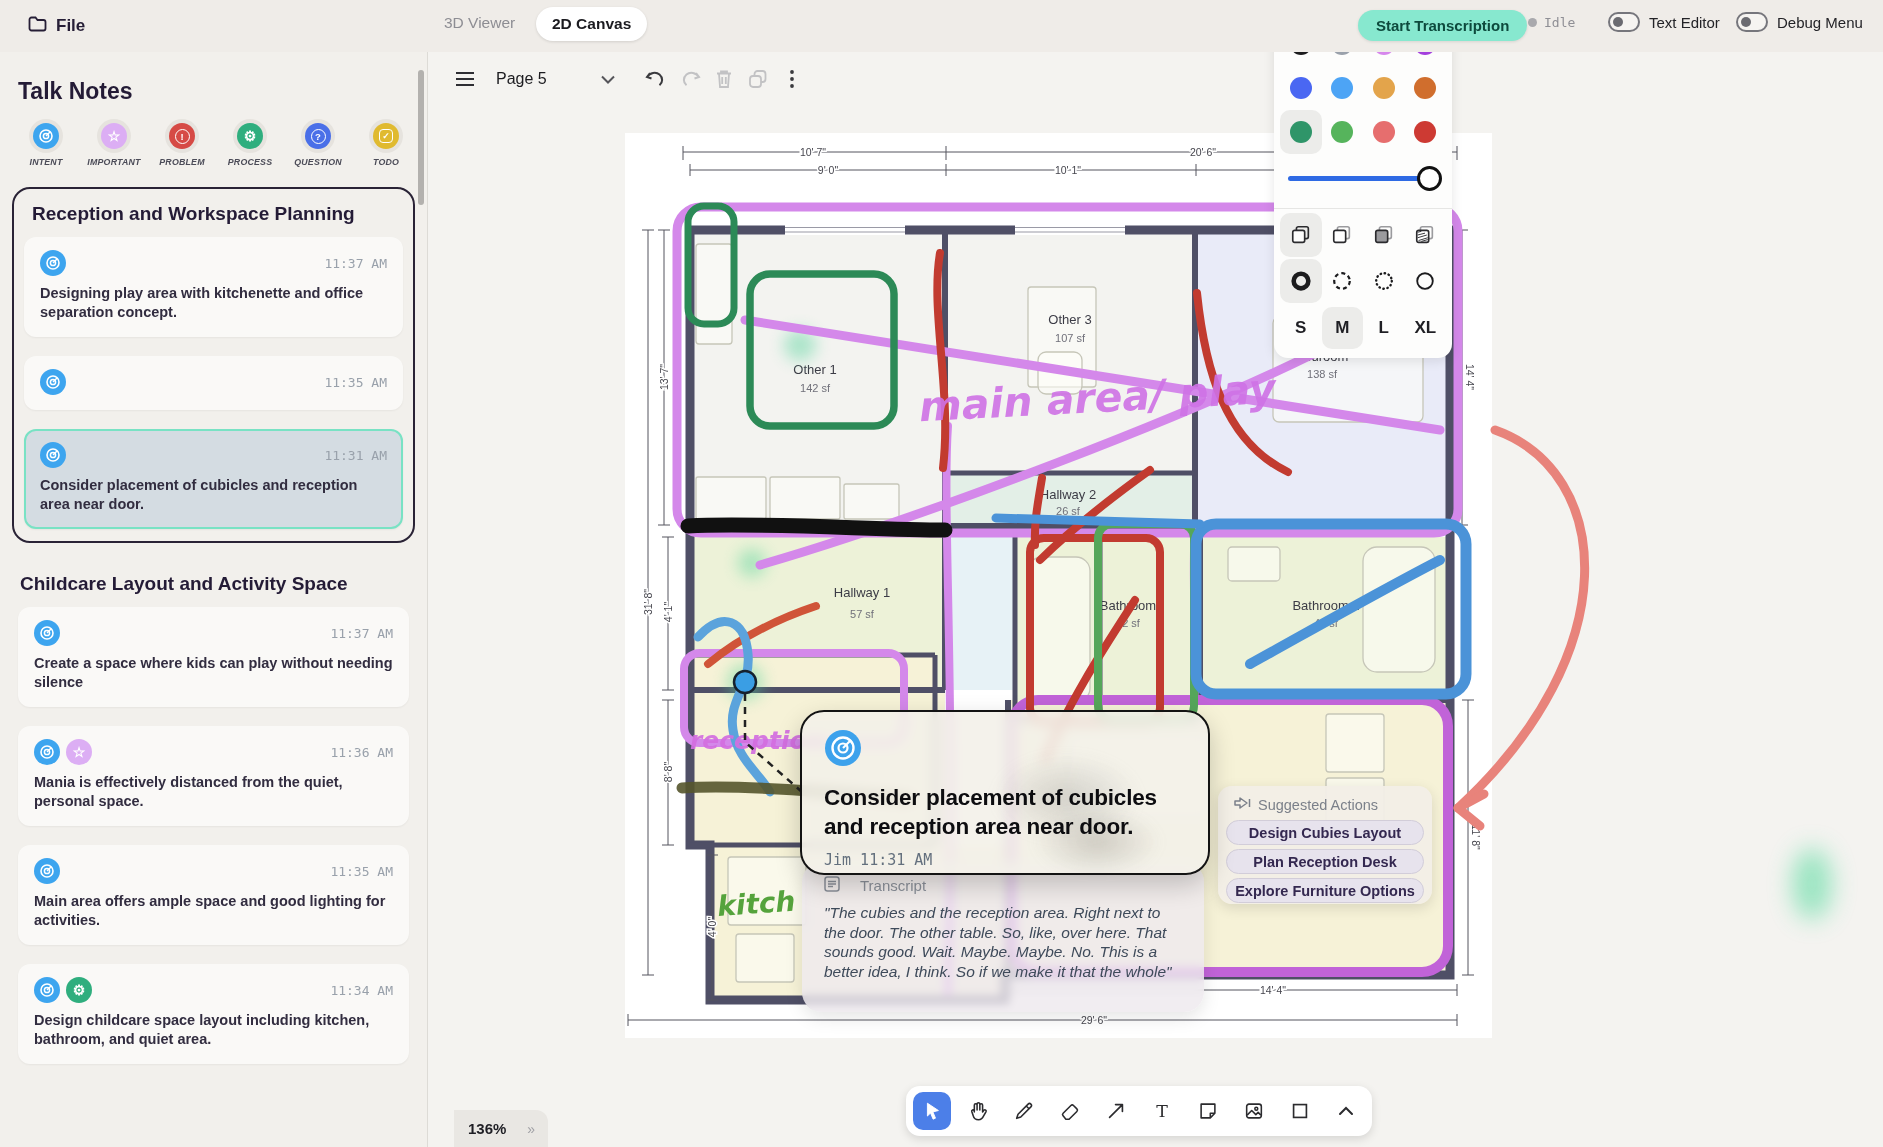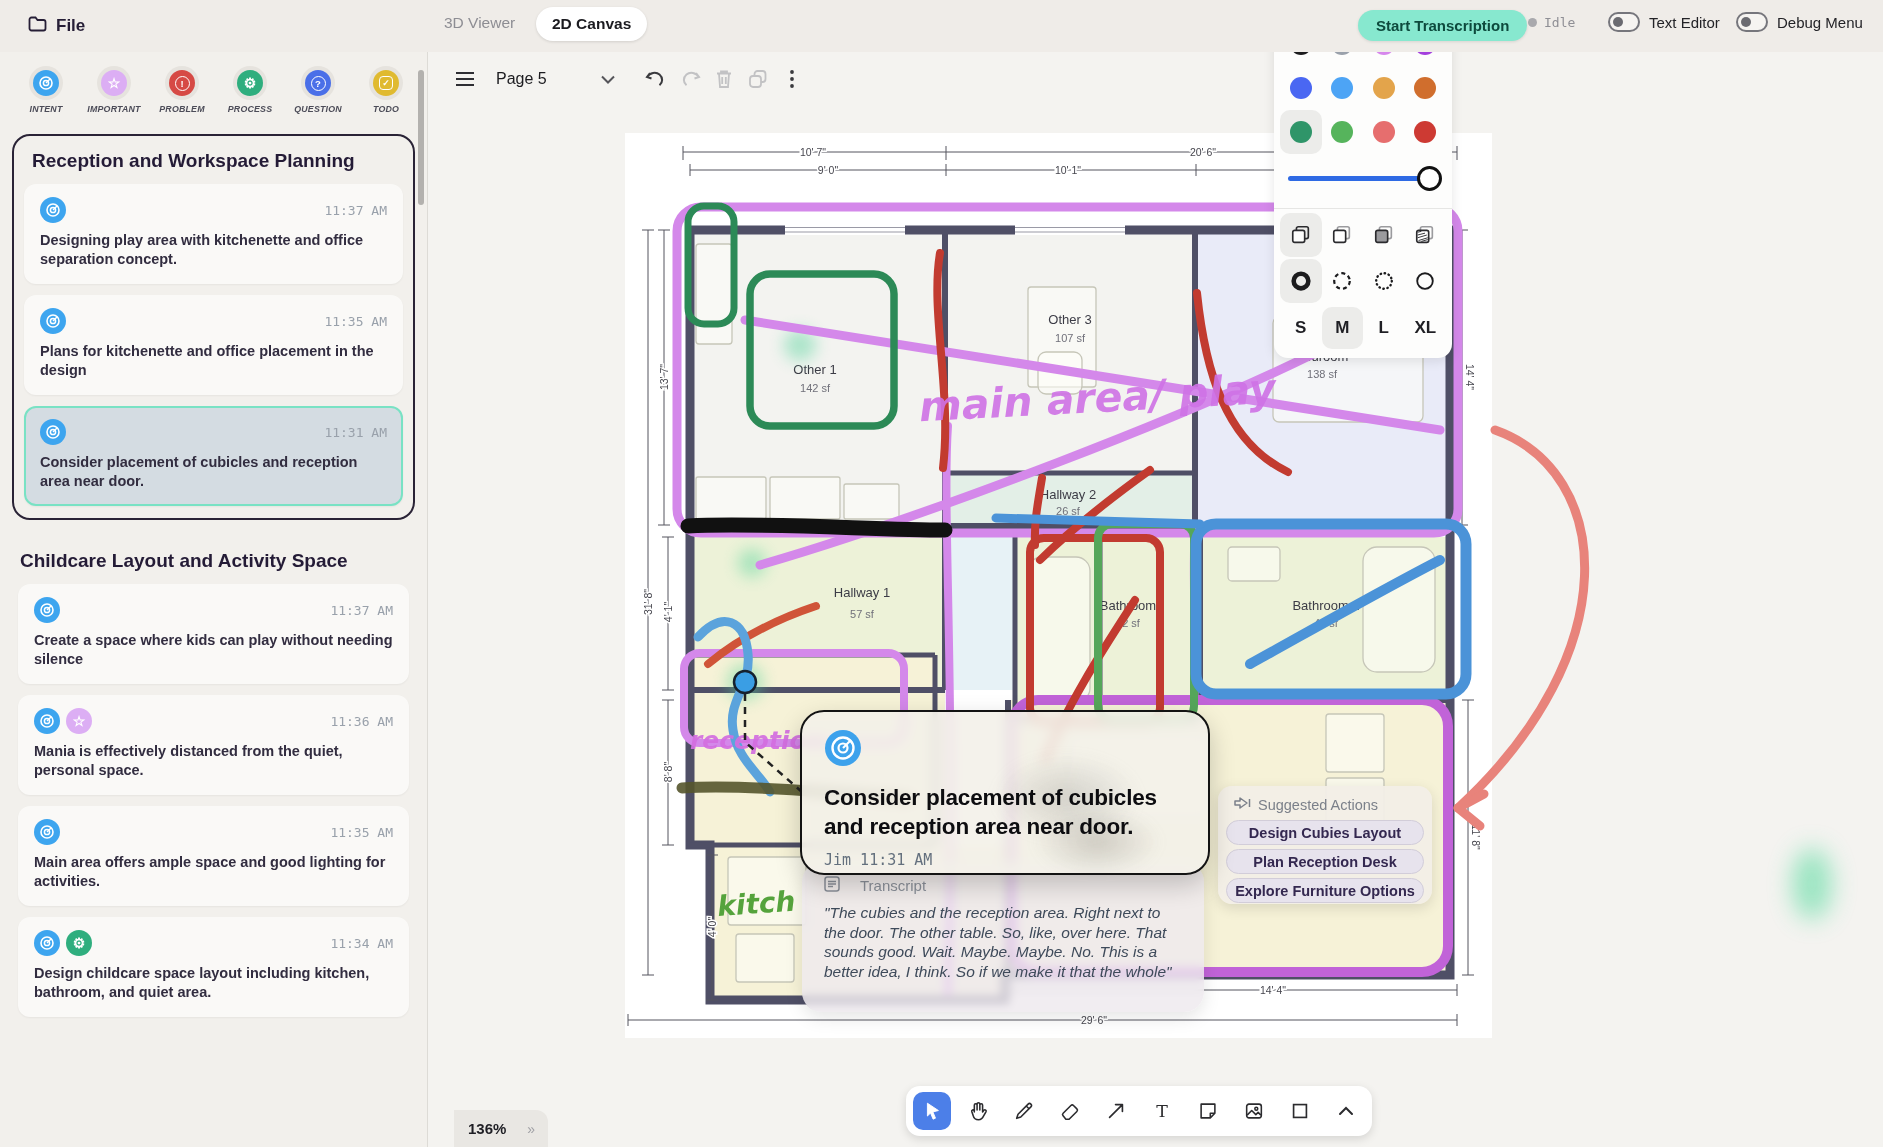--- a/index.html
+++ b/index.html
@@ -34,21 +34,21 @@
   .ic { width:26px; height:26px; border-radius:50%; display:flex; align-items:center; justify-content:center; color:#fff; }
   .ic svg { display:block; }
   .glyph { color:#fff; font-size:14px; font-weight:700; line-height:1; }
   .ring-glyph { width:15px; height:15px; border:1.6px solid #fff; border-radius:50%; display:flex; align-items:center; justify-content:center; font-size:9.5px; font-weight:700; color:#fff; }
   .todo-glyph { width:14px; height:14px; border:1.6px solid #fff; border-radius:4px; display:flex; align-items:center; justify-content:center; font-size:9px; font-weight:700; color:#fff; }
 
   .group-box { margin:20px 12px 0 12px; border:2.5px solid #2a2336; border-radius:18px; padding:12px 10px 10px 10px; }
   .group-title { font-size:19px; font-weight:800; color:#241b36; margin:2px 0 12px 8px; }
   .group-plain { margin:30px 18px 0 18px; }
   .group-plain .group-title { margin-left:2px; }
-  .note-card { background:#faf9f7; border:2px solid transparent; border-radius:12px; padding:11px 14px 13px 14px; margin-bottom:11px; box-shadow:0 1px 2px rgba(0,0,0,.05); }
+  .note-card { background:#faf9f7; border:2px solid transparent; border-radius:12px; padding:11px 14px 13px 14px; margin-bottom:19px; box-shadow:0 1px 2px rgba(0,0,0,.05); }
   .note-card.selected { background:#d4dce2; border-color:#79e2c4; }
   .note-head { display:flex; align-items:center; }
   .note-icons { display:flex; gap:6px; }
   .note-time { margin-left:auto; font-family:"DejaVu Sans Mono", monospace; font-size:13px; color:#99a1ab; }
   .note-text { margin-top:8px; font-size:14.5px; font-weight:600; color:#322d40; line-height:19px; }
 
   
   .canvas { position:absolute; left:428px; top:52px; width:1455px; height:1095px; background:#f4f3f0; z-index:10; }
   .plan-svg { position:absolute; left:0; top:0; width:1455px; height:1095px; }
 
@@ -128,20 +128,21 @@
       <span class="toggle-label">Text Editor</span>
     </span>
     <span class="toggle-group tg-debugmenu">
       <span class="toggle-pill"></span>
       <span class="toggle-label">Debug Menu</span>
     </span>
   </header>
 
   <aside class="sidebar">
     <div class="sb-scrollthumb"></div>
+    <h1 class="sb-title">Talk Notes</h1>
 
     <div class="legend">
       <div class="legend-item">
         <span class="ic-wrap">
             <span class="ic" style="background-color: rgb(61, 165, 239);">
           <svg width="16" height="16" viewBox="0 0 16 16">
                 <circle cx="8" cy="8" r="6" fill="none" stroke="#fff" stroke-width="1.6"></circle>
                 <circle cx="8" cy="8" r="2.6" fill="none" stroke="#fff" stroke-width="1.5"></circle>
                 <path d="M8 8 L12 4" stroke="#fff" stroke-width="1.4"></path>
               </svg>
@@ -214,21 +215,20 @@
               <span class="ic" style="background:#3da5ef">
                 <svg width="16" height="16" viewBox="0 0 16 16">
                   <circle cx="8" cy="8" r="6" fill="none" stroke="#fff" stroke-width="1.6"></circle>
                   <circle cx="8" cy="8" r="2.6" fill="none" stroke="#fff" stroke-width="1.5"></circle>
                   <path d="M8 8 L12 4" stroke="#fff" stroke-width="1.4"></path>
                 </svg>
               </span>
             </span>
           <span class="note-time">11:35 AM</span>
         </div>
-        <div class="note-text">Plans for kitchenette and office placement in the design</div>
       </div>
       <div class="note-card selected" style="margin-bottom:2px">
         <div class="note-head">
           <span class="note-icons">
               <span class="ic" style="background:#3da5ef">
                 <svg width="16" height="16" viewBox="0 0 16 16">
                   <circle cx="8" cy="8" r="6" fill="none" stroke="#fff" stroke-width="1.6"></circle>
                   <circle cx="8" cy="8" r="2.6" fill="none" stroke="#fff" stroke-width="1.5"></circle>
                   <path d="M8 8 L12 4" stroke="#fff" stroke-width="1.4"></path>
                 </svg>

